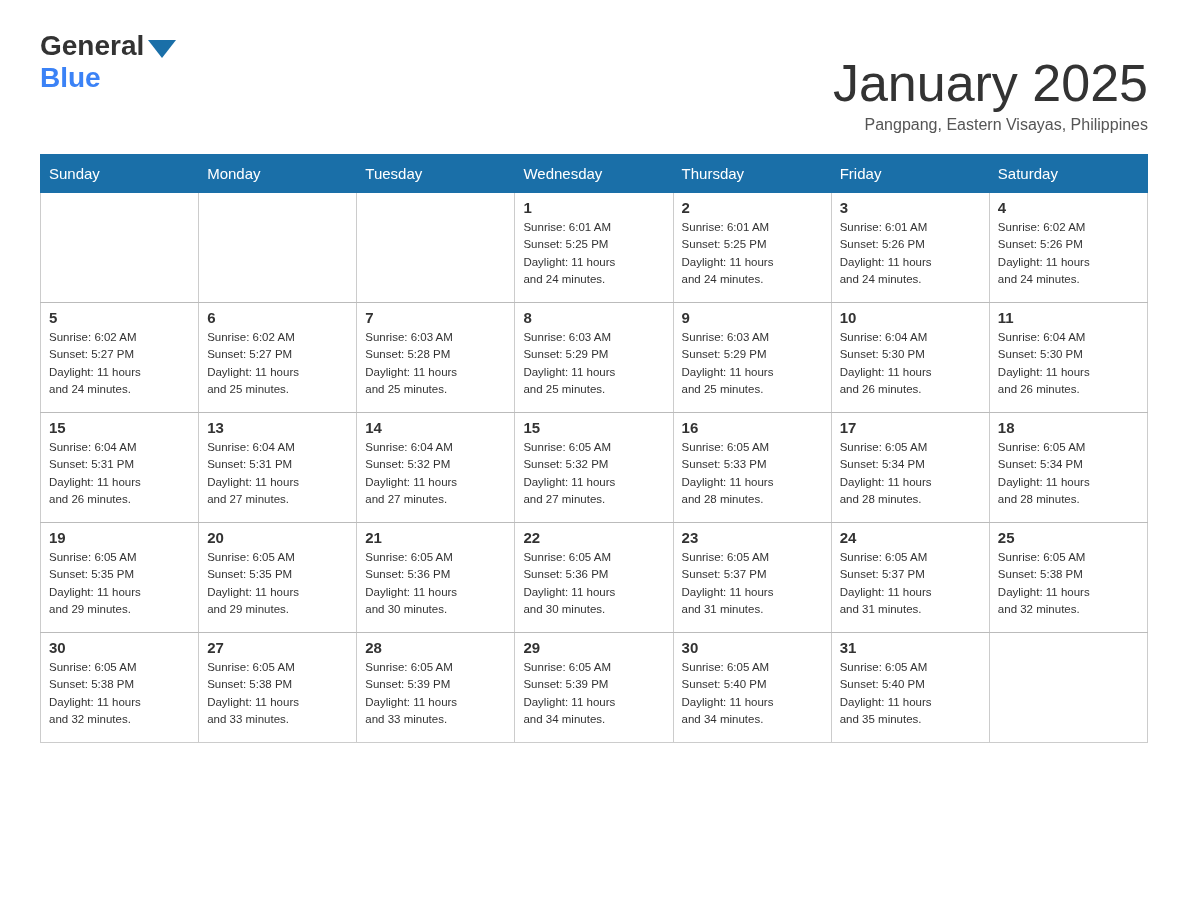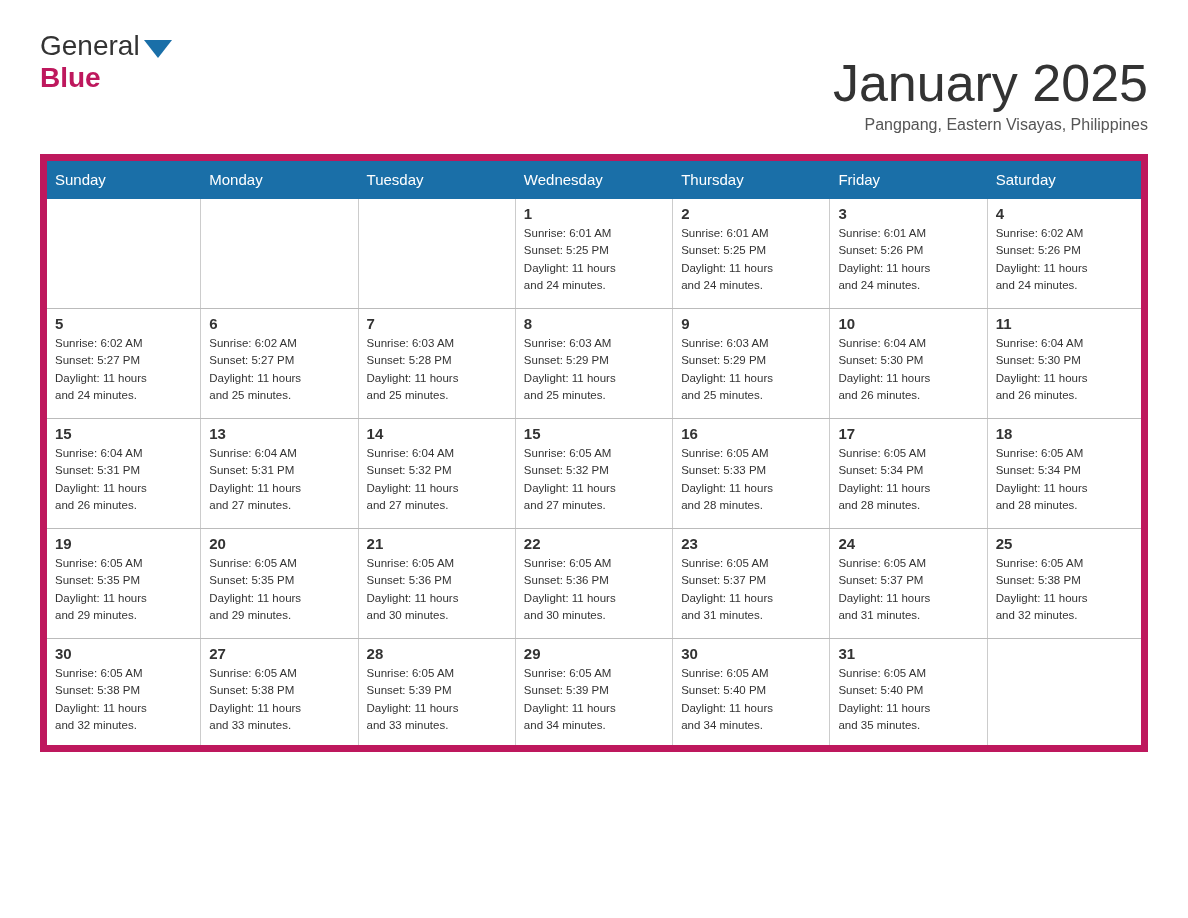--- a/index.html
+++ b/index.html
@@ -12,27 +12,27 @@
       min-height: 918px;
     }
     .header {
       display: flex;
       justify-content: space-between;
       align-items: flex-start;
       margin-bottom: 20px;
     }
     .logo-text-general {
       font-size: 28px;
-      font-weight: normal;
+      font-weight: bold;
       color: #333;
     }
     .logo-text-blue {
       font-size: 28px;
       font-weight: bold;
-      color: #be185d;
+      color: #3b82f6;
     }
     .logo-icon {
       width: 0;
       height: 0;
       border-left: 14px solid transparent;
       border-right: 14px solid transparent;
       border-top: 18px solid #1a6fa8;
       margin-left: 4px;
       margin-top: 6px;
     }
@@ -56,21 +56,21 @@
       margin-top: 25px;
     }
     .location-subtitle {
       font-size: 16px;
       color: #555;
       margin-top: 4px;
     }
     .calendar {
       width: 100%;
       border-collapse: collapse;
-      border: 7px solid #be185d;
+      border: 1px solid #be185d;
       padding-left: 41px;
     }
     .calendar thead tr th {
       background-color: #1a6fa8;
       color: #fff;
       padding: 10px 8px;
       font-size: 15px;
       font-weight: normal;
       text-align: left;
       border: 1px solid #1a6fa8;

